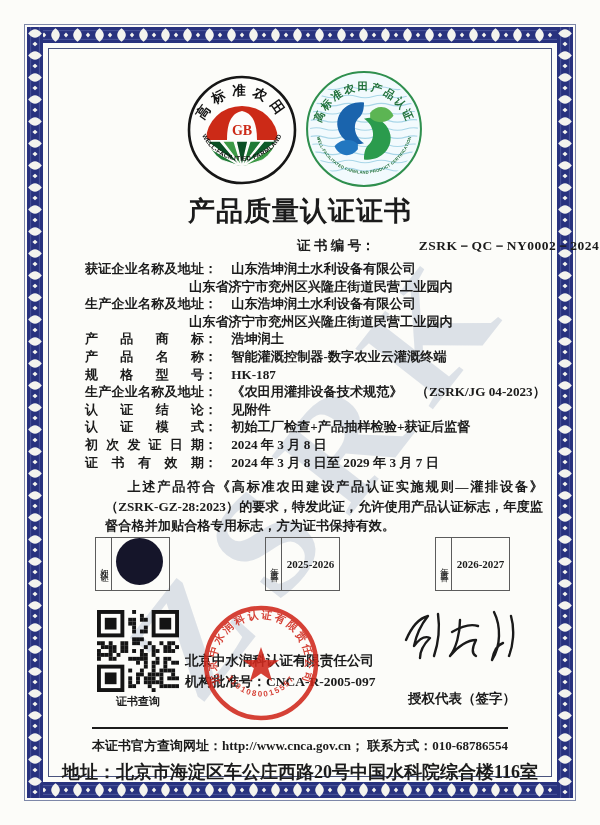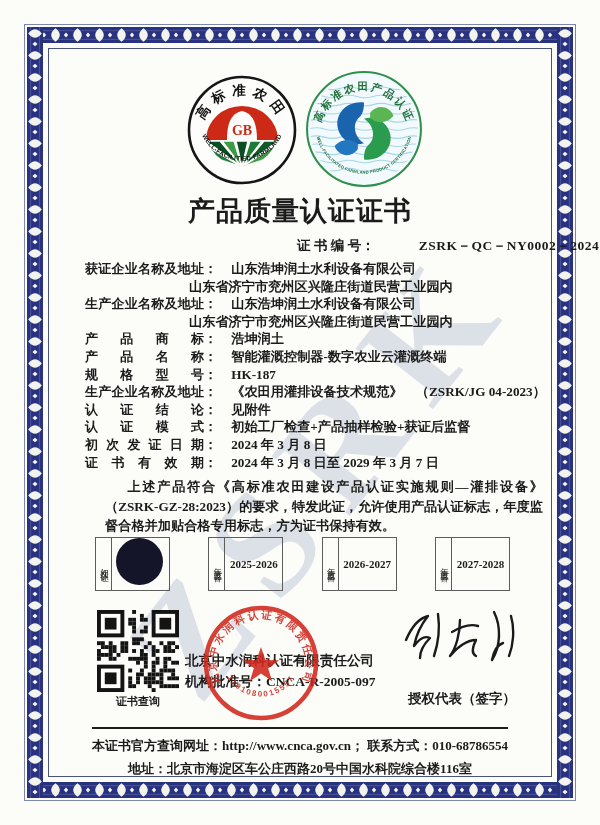--- a/index.html
+++ b/index.html
@@ -38,21 +38,21 @@
   .supmain{flex:1;display:flex;align-items:center;justify-content:center;font-size:11px;font-weight:bold;}
   .inkmark{position:absolute;left:20px;top:0px;width:47px;height:47px;border-radius:50%;background:#15152a;z-index:3;}
   .qr{position:absolute;left:97px;top:610px;z-index:2;}
   .qrlabel{position:absolute;left:97px;top:694px;width:82px;text-align:center;font-size:11px;font-weight:bold;z-index:2;}
   .issuer{position:absolute;left:185px;top:650px;z-index:2;font-size:13.5px;font-weight:bold;line-height:21px;white-space:nowrap;}
   .stamp{position:absolute;left:198px;top:600px;z-index:5;opacity:0.88;pointer-events:none;}
   .signature{position:absolute;left:398px;top:606px;z-index:3;}
   .signlabel{position:absolute;left:408px;top:690px;font-size:13.5px;font-weight:bold;z-index:2;white-space:nowrap;}
   .sep{position:absolute;left:92px;top:727px;width:416px;height:2px;background:#1c1c1c;z-index:2;}
   .footer1{position:absolute;left:50px;right:50px;top:737px;text-align:center;font-size:13px;font-weight:bold;z-index:2;white-space:nowrap;}
-  .footer2{position:absolute;left:50px;right:50px;top:760px;text-align:center;font-size:13px;font-weight:bold;z-index:2;white-space:nowrap;}
+  .footer2{position:absolute;left:50px;right:50px;top:760px;text-align:center;font-size:18px;font-weight:bold;z-index:2;white-space:nowrap;}
 </style>
 </head>
 <body>
 
 <div class="cert">
 
   <svg class="bs top" width="546" height="16">
     <defs>
       <pattern id="ornH" width="22" height="16" patternUnits="userSpaceOnUse">
         <rect width="22" height="16" fill="#28327e"></rect>
@@ -180,24 +180,20 @@
       <div class="supmain"></div>
       <div class="inkmark"></div>
     </div>
     <div class="supcell">
       <div class="supside">年度监督</div>
       <div class="supmain">2025-2026</div>
     </div>
     <div class="supcell">
       <div class="supside">年度监督</div>
       <div class="supmain">2026-2027</div>
-    </div>
-    <div class="supcell">
-      <div class="supside">年度监督</div>
-      <div class="supmain">2027-2028</div>
     </div>
   </div>
 
   <svg class="qr" width="82" height="82" viewBox="0 0 84 84">
     <g fill="#141414">
       <rect x="0" y="0" width="28" height="28"></rect>
         <rect x="56" y="0" width="28" height="28"></rect>
         <rect x="0" y="56" width="28" height="28"></rect>
     </g>
     <g fill="#fdfdfb">

